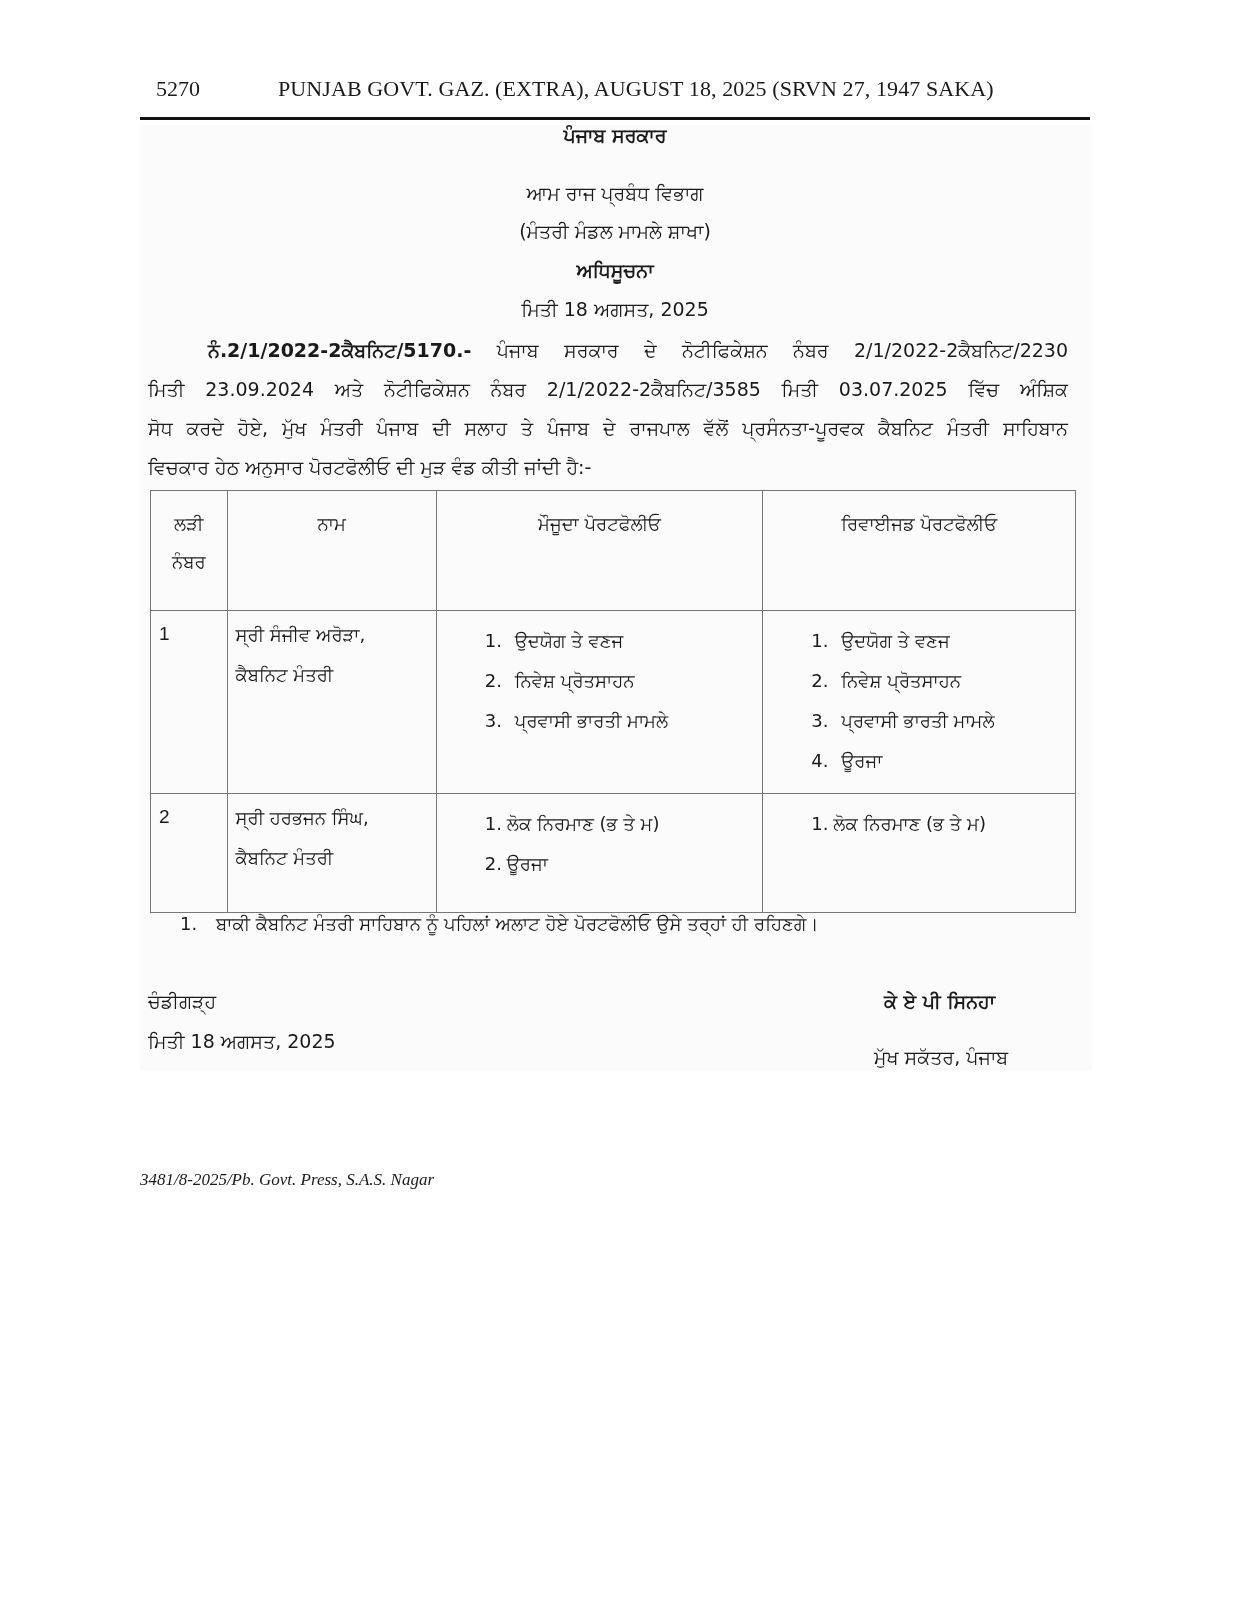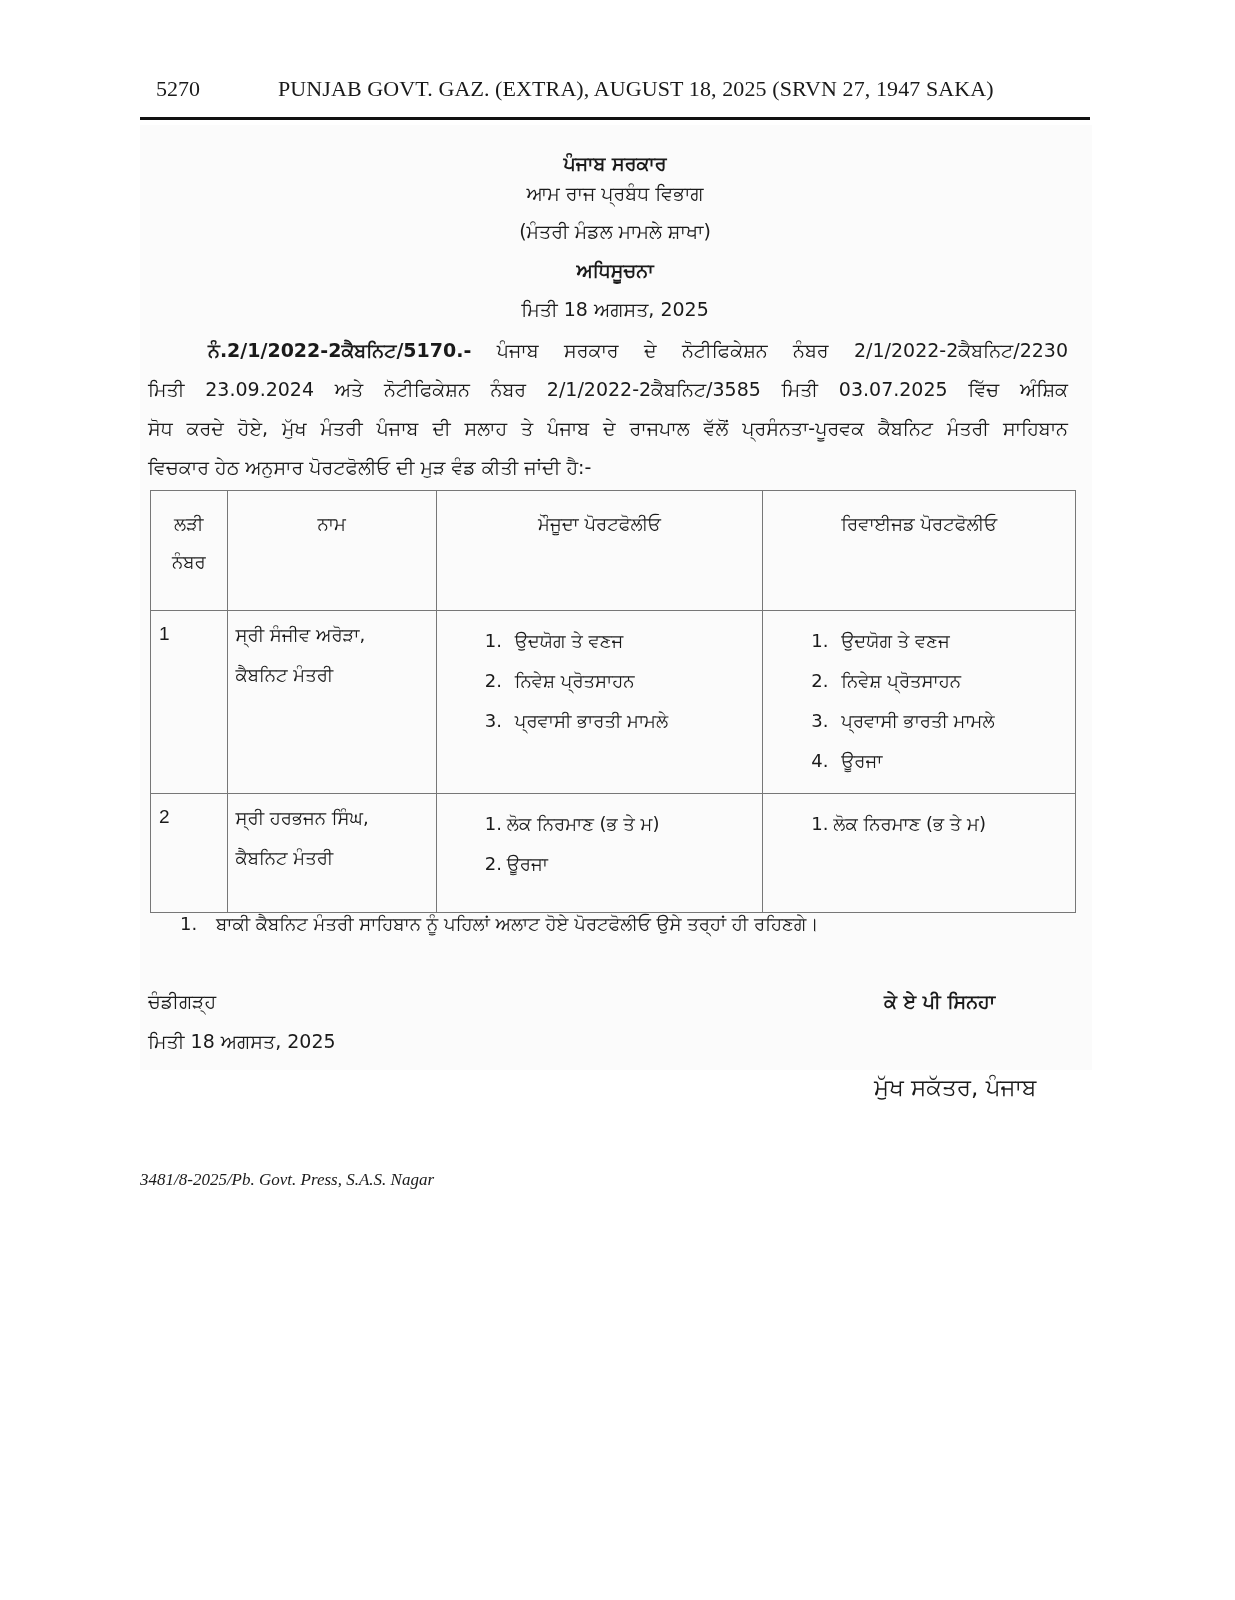--- a/index.html
+++ b/index.html
@@ -36,36 +36,36 @@
   .row2 td { height:96px; }
   .li-num { display:inline-block; width:30px; }
   .li-num.tight { width:22px; }
 
   .note { position:absolute; left:180px; top:913px; font-size:18px; }
   .note .num { display:inline-block; width:36px; }
 
   .place { position:absolute; left:148px; top:990px; font-size:19px; }
   .date-bottom { position:absolute; left:148px; top:1030px; font-size:19px; }
   .signatory { position:absolute; left:884px; top:990px; font-size:19px; font-weight:bold; }
-  .designation { position:absolute; left:874px; top:1074px; font-size:23px; }
+  .designation { position:absolute; left:874px; top:1046px; font-size:19px; }
 
   .imprint { position:absolute; left:140px; top:1170px; font-size:17px; font-style:italic; }
 </style>
 </head>
 <body>
 
 <div class="gazette-header serif">
   <span class="page-number">5270</span>
   <span class="gazette-title">PUNJAB GOVT. GAZ. (EXTRA), AUGUST 18, 2025 (SRVN 27, 1947 SAKA)</span>
 </div>
 <div class="header-rule"></div>
 
 <div class="scan-area"></div>
 
-<div class="center-line sans bold" style="top:152px;text-align:center;">ਪੰਜਾਬ ਸਰਕਾਰ</div>
+<div class="center-line sans bold" style="top:124px;text-align:center;">ਪੰਜਾਬ ਸਰਕਾਰ</div>
 <div class="center-line sans" style="top:182px;">ਆਮ ਰਾਜ ਪ੍ਰਬੰਧ ਵਿਭਾਗ</div>
 <div class="center-line sans" style="top:220px;">(ਮੰਤਰੀ ਮੰਡਲ ਮਾਮਲੇ ਸ਼ਾਖਾ)</div>
 <div class="center-line sans bold" style="top:259px;">ਅਧਿਸੂਚਨਾ</div>
 <div class="center-line sans" style="top:298px;">ਮਿਤੀ 18 ਅਗਸਤ, 2025</div>
 
 <div class="para sans" style="top:331px;">
   <span class="line justify indent"><b>ਨੰ.2/1/2022-2ਕੈਬਨਿਟ/5170.-</b> <span>ਪੰਜਾਬ ਸਰਕਾਰ ਦੇ ਨੋਟੀਫਿਕੇਸ਼ਨ ਨੰਬਰ 2/1/2022-2ਕੈਬਨਿਟ/2230</span></span>
   <span class="line justify">ਮਿਤੀ 23.09.2024 ਅਤੇ ਨੋਟੀਫਿਕੇਸ਼ਨ ਨੰਬਰ 2/1/2022-2ਕੈਬਨਿਟ/3585 ਮਿਤੀ 03.07.2025 ਵਿੱਚ ਅੰਸ਼ਿਕ</span>
   <span class="line justify">ਸੋਧ ਕਰਦੇ ਹੋਏ, ਮੁੱਖ ਮੰਤਰੀ ਪੰਜਾਬ ਦੀ ਸਲਾਹ ਤੇ ਪੰਜਾਬ ਦੇ ਰਾਜਪਾਲ ਵੱਲੋਂ ਪ੍ਰਸੰਨਤਾ-ਪੂਰਵਕ ਕੈਬਨਿਟ ਮੰਤਰੀ ਸਾਹਿਬਾਨ</span>
   <span class="line">ਵਿਚਕਾਰ ਹੇਠ ਅਨੁਸਾਰ ਪੋਰਟਫੋਲੀਓ ਦੀ ਮੁੜ ਵੰਡ ਕੀਤੀ ਜਾਂਦੀ ਹੈ:-</span>

